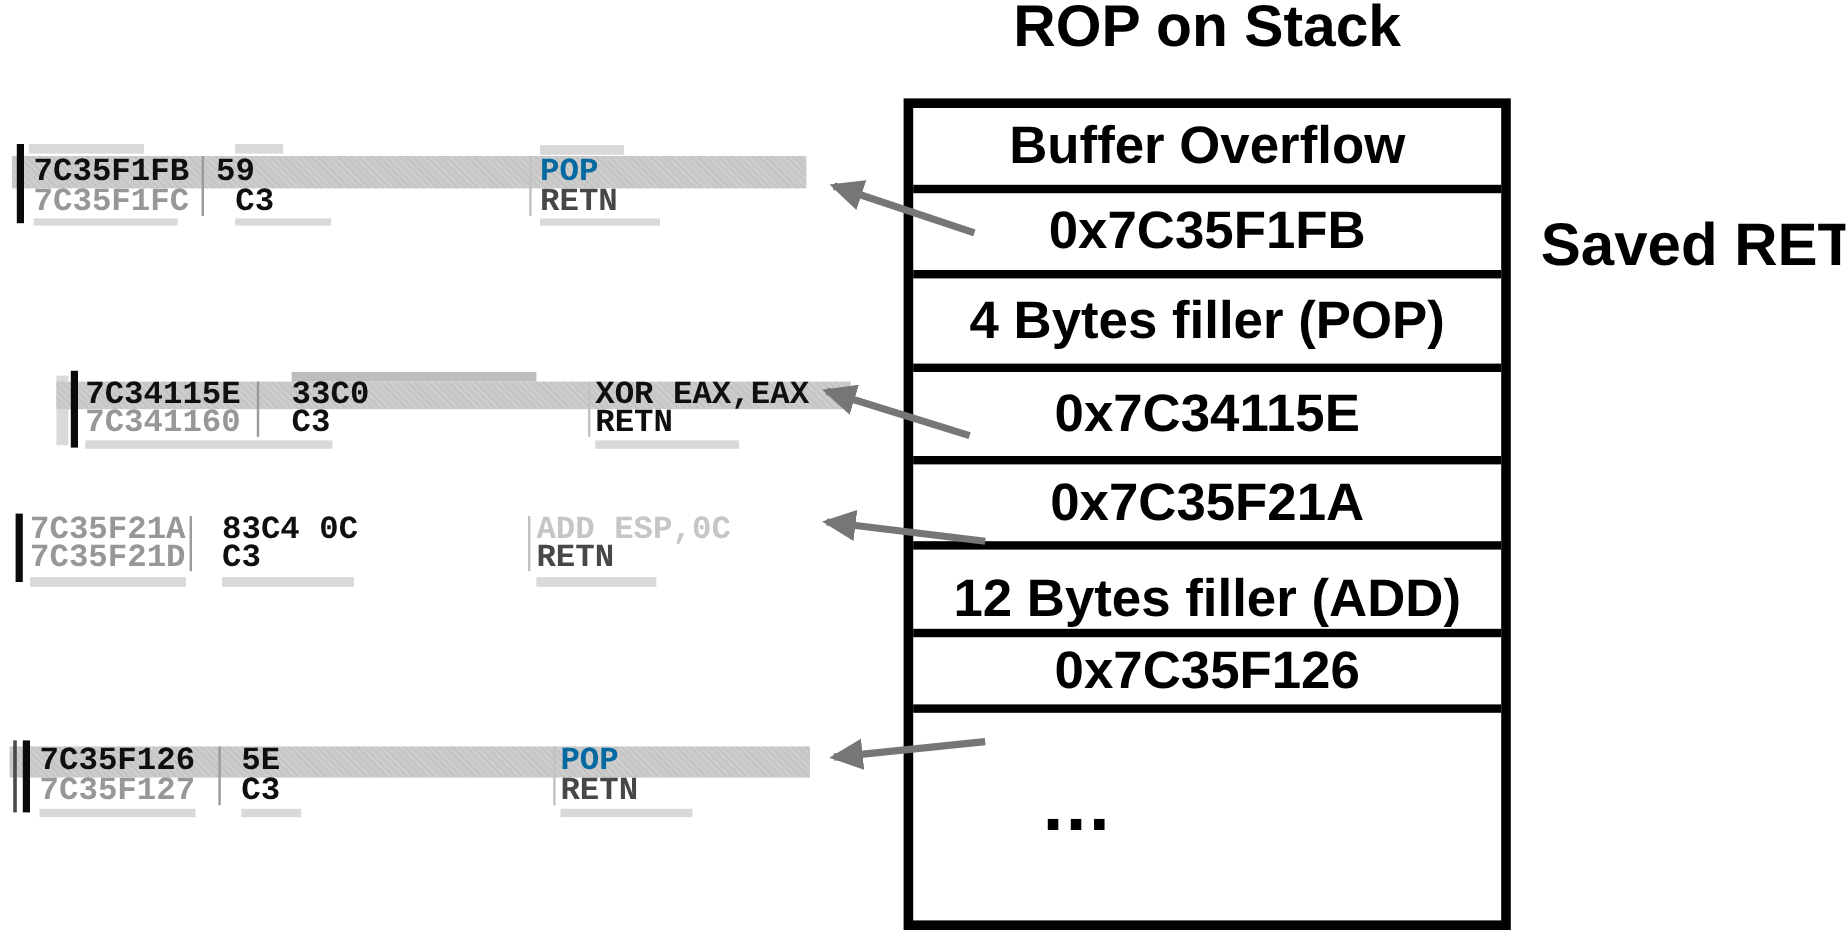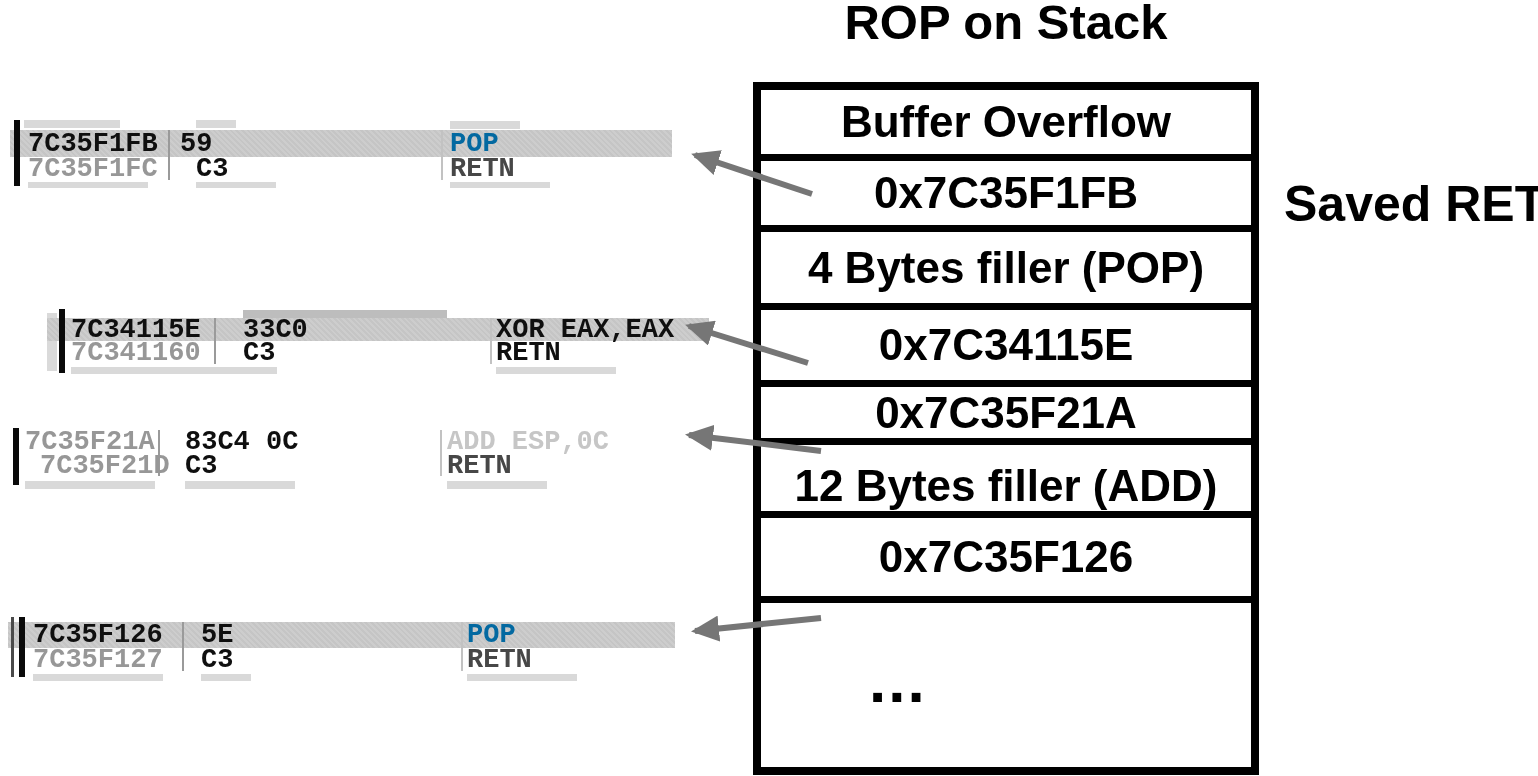--- a/index.html
+++ b/index.html
@@ -15,23 +15,23 @@
   
   .stack{position:absolute;left:753px;top:82px;width:490px;height:677px;
          border:8px solid #000;background:#fff;}
   .srow-cell{box-sizing:border-box;border-bottom:7px solid #000;display:flex;
          align-items:center;justify-content:center;position:relative;
          font-size:44px;font-weight:600;color:#000;white-space:nowrap;}
   .srow-cell:nth-child(1){height:71px;}
   .srow-cell:nth-child(2){height:71px;}
   .srow-cell:nth-child(3){height:78px;}
   .srow-cell:nth-child(4){height:77px;}
-  .srow-cell:nth-child(5){height:58px;}
+  .srow-cell:nth-child(5){height:71px;}
   .srow-cell:nth-child(6){height:73px;align-items:flex-end;}
-  .srow-cell:nth-child(7){height:85px;}
+  .srow-cell:nth-child(7){height:63px;}
   .srow-cell:nth-child(8){height:101px;border-bottom:none;justify-content:flex-start;}
   .ellipsis-label{position:absolute;left:108px;bottom:2px;font-size:62px;font-weight:bold;
          letter-spacing:2px;line-height:0.7;}
 
   
   .snippet{position:absolute;font-family:"Liberation Mono","DejaVu Sans Mono",monospace;
            font-weight:bold;font-size:27px;}
   .snippet .bar{position:absolute;width:6px;background:#0a0a0a;}
   .snippet .bar.thin{width:3px;background:#4a4a4a;}
   .snippet .sidebox{position:absolute;background:#dadada;}
@@ -138,21 +138,21 @@
   <div class="snippet" style="left:10px;top:428px;width:600px;height:62px;">
     <div class="bar" style="left:3px;top:0;height:57px;"></div>
     <div class="vline" style="left:148px;top:2px;height:46px;"></div>
     <div class="vline light" style="left:430px;top:2px;height:46px;"></div>
     <div class="drow" style="top:2px;height:24px;">
       <span class="t-gray" style="left:15px;">7C35F21A</span>
       <span class="t-black" style="left:175px;">83C4 0C</span>
       <span class="t-ltgray" style="left:437px;">ADD ESP,0C</span>
     </div>
     <div class="drow" style="top:26px;height:23px;">
-      <span class="t-gray" style="left:15px;margin-left:15px;">7C35F21D</span>
+      <span class="t-gray" style="left:15px;">7C35F21D</span>
       <span class="t-black" style="left:175px;">C3</span>
       <span class="t-dkgray" style="left:437px;">RETN</span>
     </div>
     <div class="frag" style="left:15px;top:53px;width:130px;"></div>
     <div class="frag" style="left:175px;top:53px;width:110px;"></div>
     <div class="frag" style="left:437px;top:53px;width:100px;"></div>
   </div>
 
   <div class="snippet" style="left:8px;top:615px;width:667px;height:67px;font-family:Liberation Mono, monospace;">
     <div class="hlrow" style="top:7px;height:26px;"></div>

